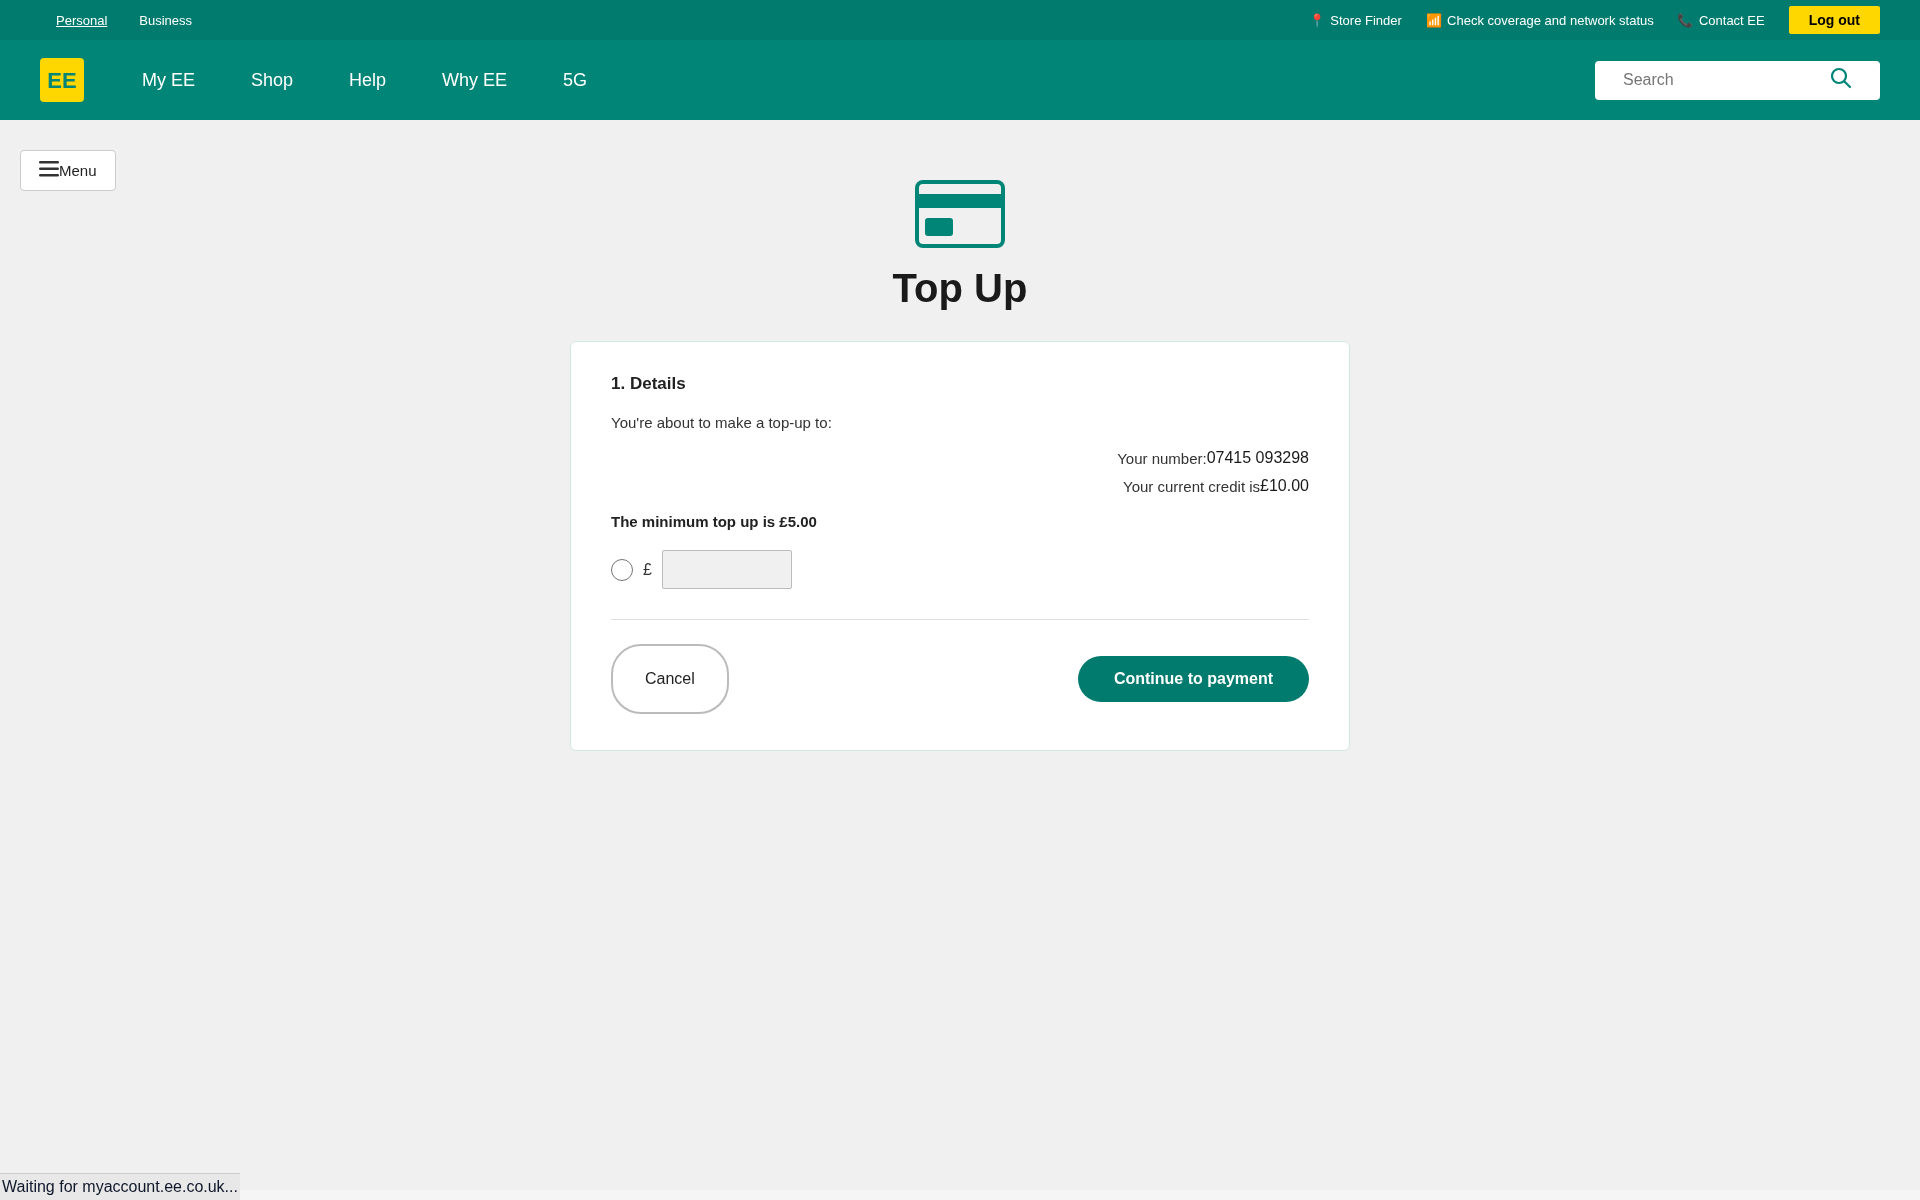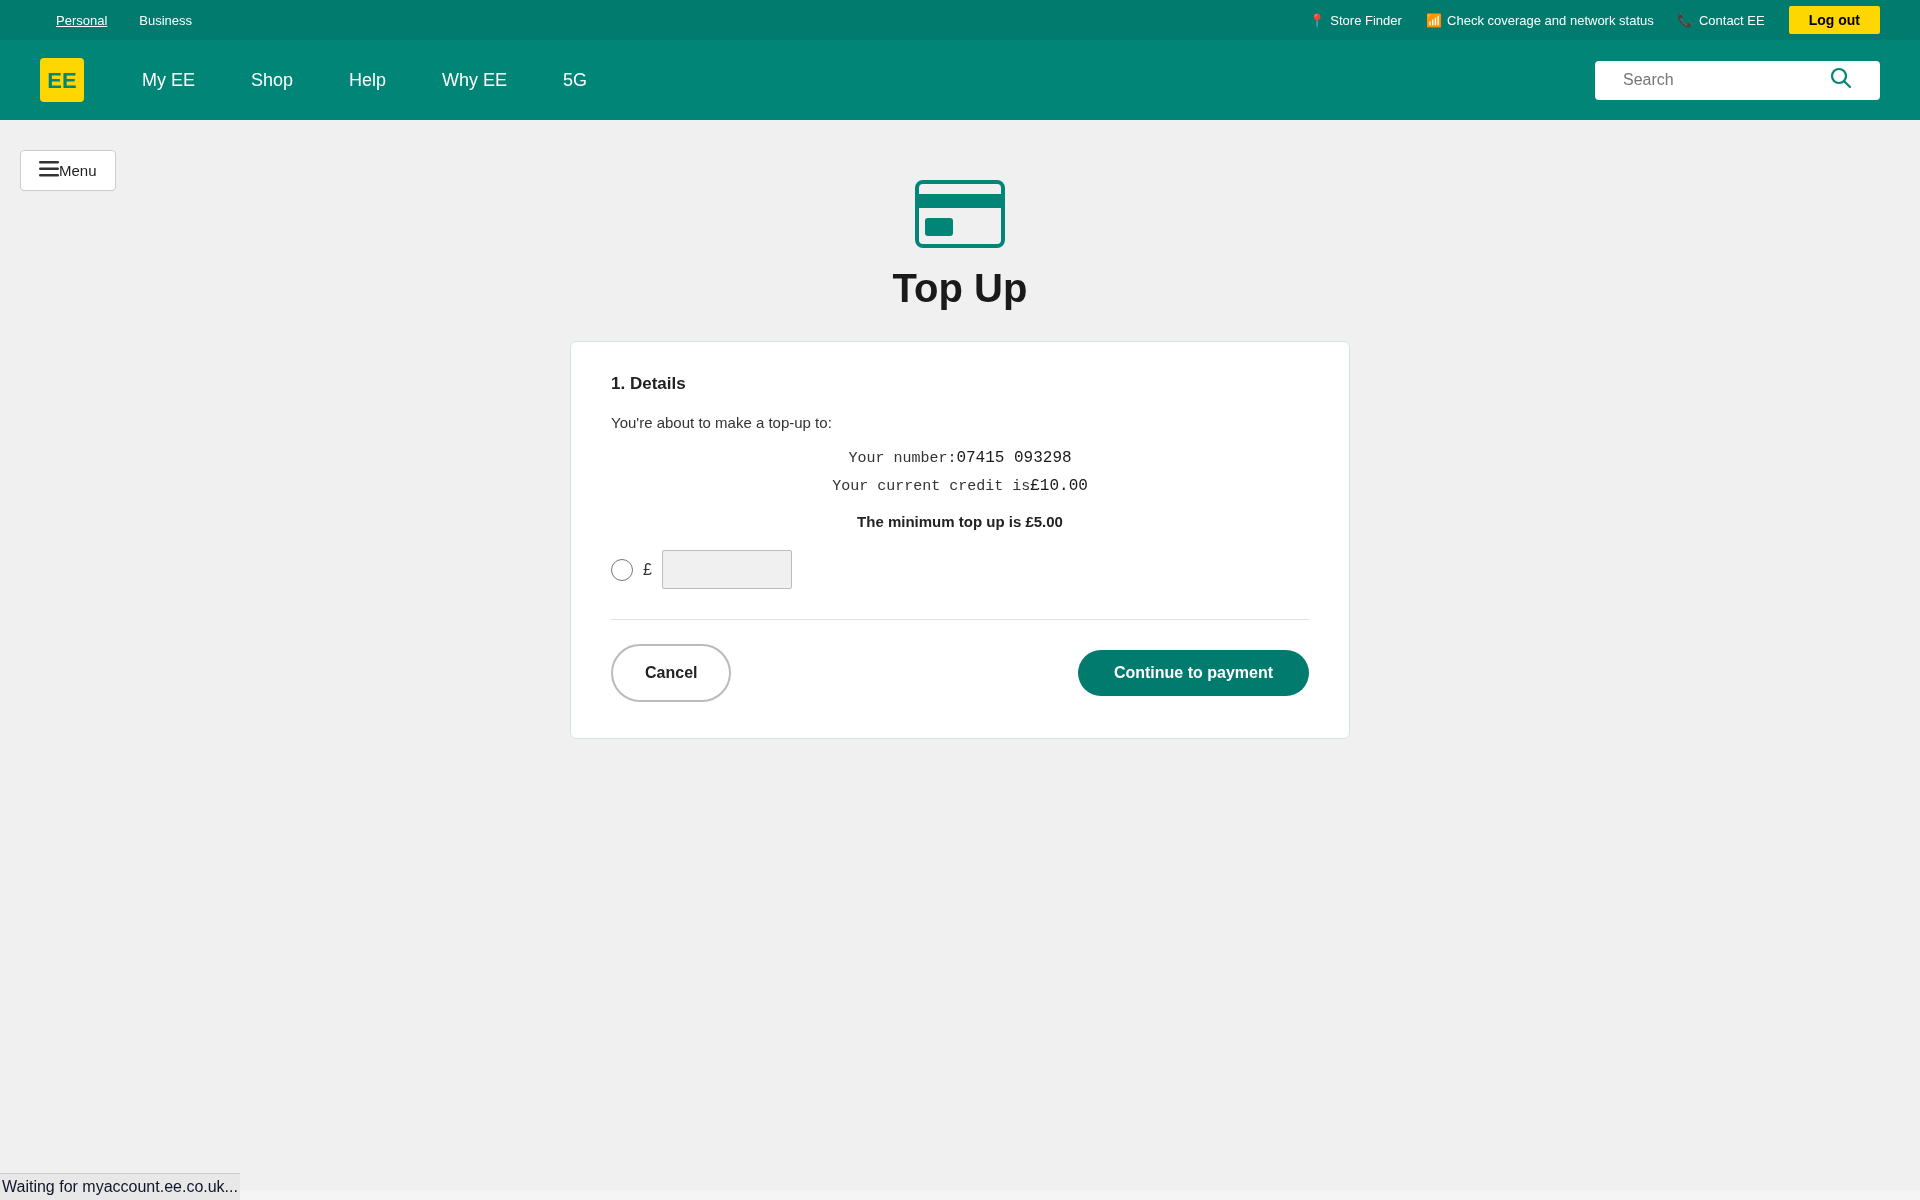--- a/index.html
+++ b/index.html
@@ -159,41 +159,39 @@
     }
 
     .info-text {
       font-size: 15px;
       color: #333;
       margin-bottom: 18px;
     }
 
     .detail-row {
       display: flex;
-      justify-content: center;
+      justify-content: flex-end;
       align-items: center;
       margin-bottom: 10px;
-      font-family: Liberation Mono, monospace;
     }
     .detail-label {
       font-size: 15px;
       color: #333;
     }
     .detail-value {
       font-size: 16px;
       color: #1a1a1a;
       font-weight: 400;
     }
 
     .min-topup-text {
       font-size: 15px;
       font-weight: 700;
       color: #222;
       margin: 18px 0 20px;
-      text-align: center;
     }
 
     
     .radio-row {
       display: flex;
       align-items: center;
       gap: 24px;
       flex-wrap: wrap;
       margin-bottom: 24px;
     }
@@ -253,23 +251,23 @@
     .actions-row {
       display: flex;
       justify-content: space-between;
       align-items: center;
     }
     .cancel-btn {
       background: white;
       color: #222;
       border: 2px solid #bbb;
       border-radius: 30px;
-      padding: 18px 32px;
-      font-size: 16px;
-      font-weight: 700;
+      padding: 24px 32px;
+      font-size: 16px;
+      font-weight: 400;
       cursor: pointer;
     }
     .continue-btn {
       background: #007b6e;
       color: white;
       border: none;
       border-radius: 30px;
       padding: 14px 36px;
       font-size: 16px;
       font-weight: 600;

